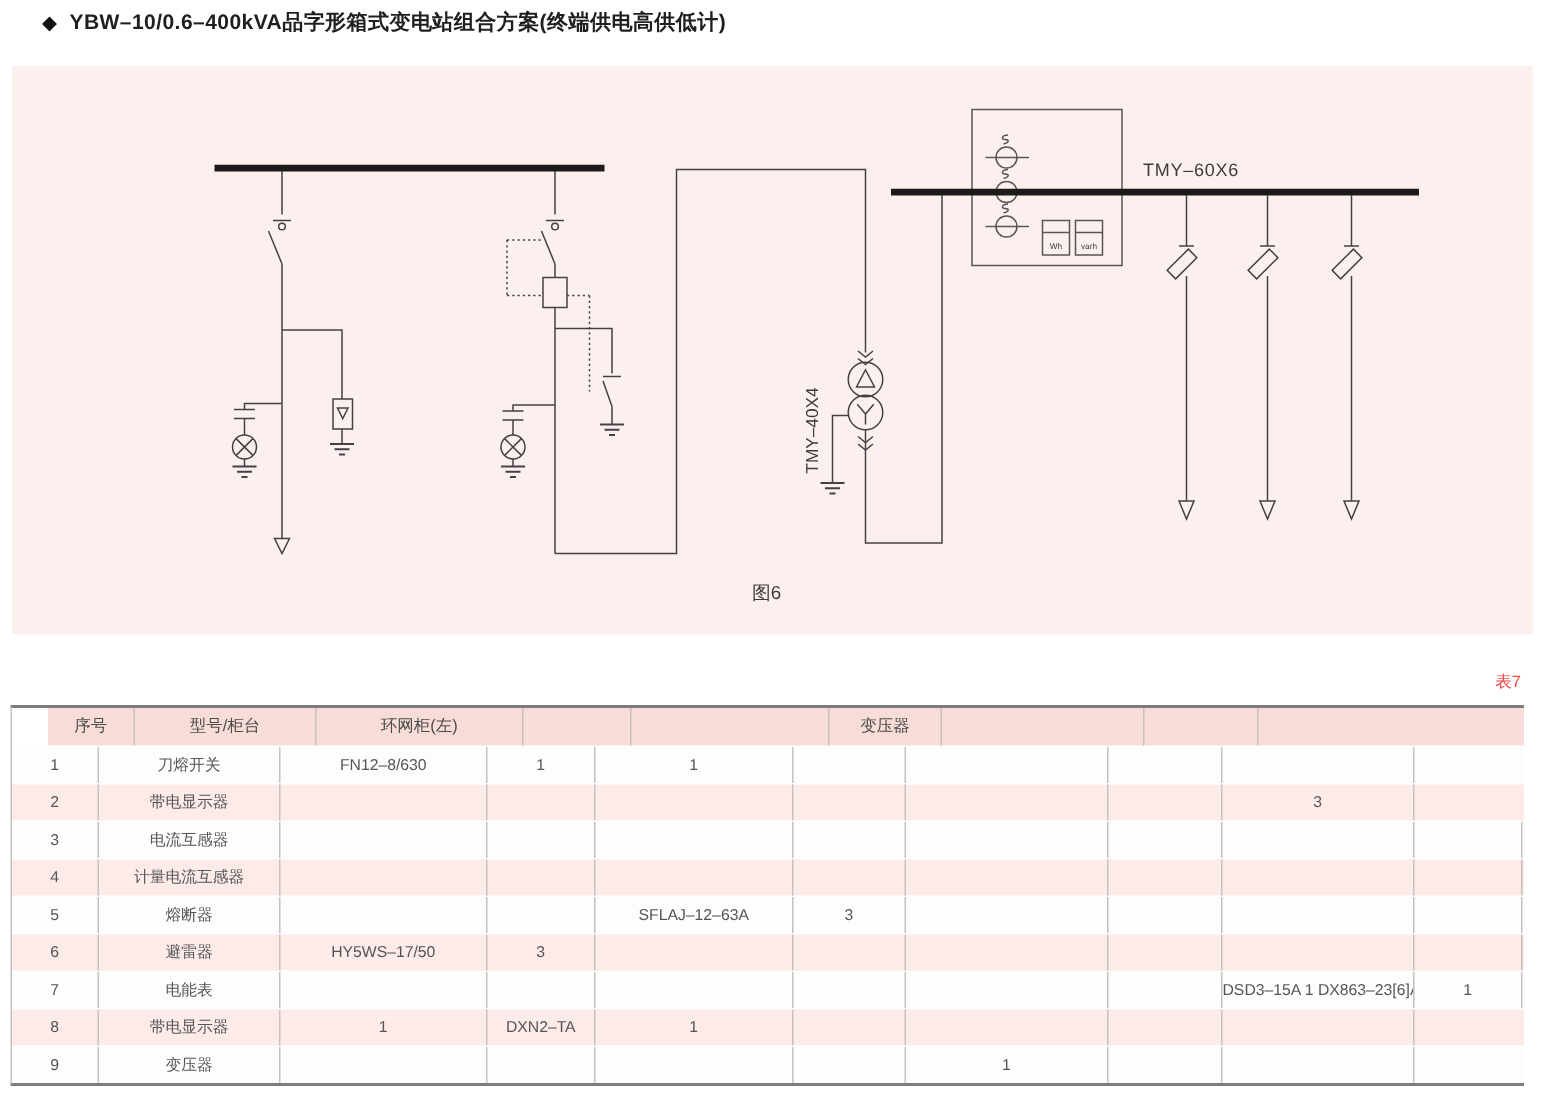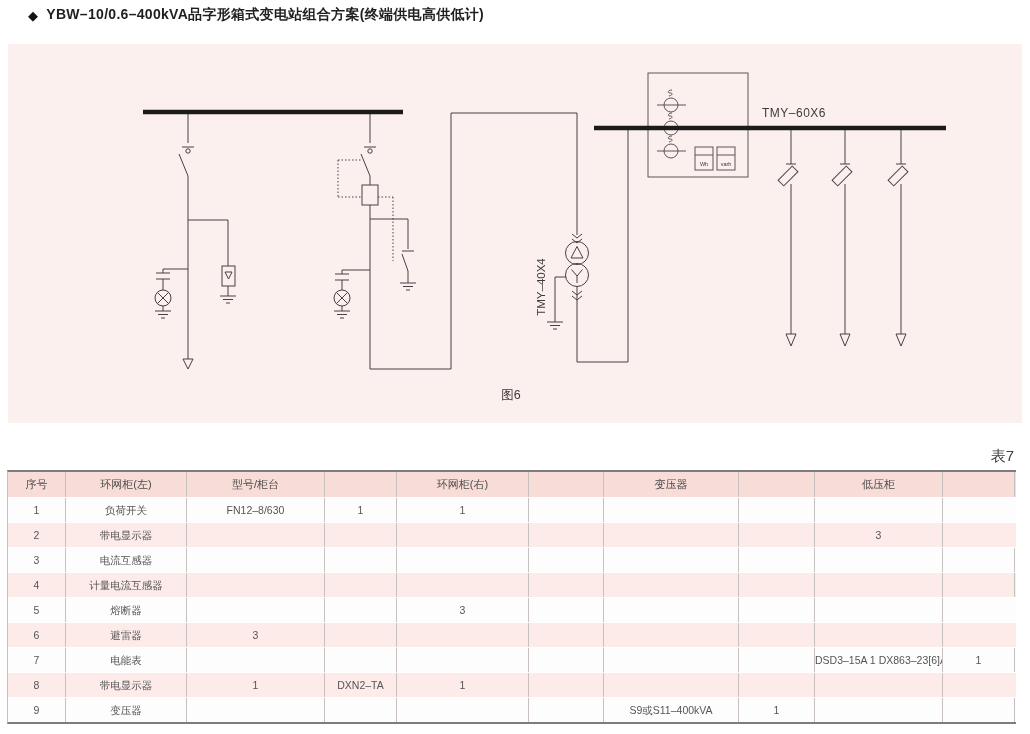--- a/index.html
+++ b/index.html
@@ -11,40 +11,40 @@
   .title-line{
     position:absolute;left:28px;top:6px;display:flex;align-items:center;gap:8px;
     font-size:14px;font-weight:bold;color:#1f1f1f;letter-spacing:.3px;white-space:nowrap;
   }
   .title-line .bullet{font-size:13px;color:#141414;}
   .diagram-panel{
     position:absolute;left:8px;top:44px;width:1014px;height:379px;background:#fcf0ee;
   }
   .diagram-panel svg{display:block;}
   .tbl-caption{
-    position:absolute;top:447px;right:16px;font-size:15px;color:#404040;
+    position:absolute;top:447px;right:16px;font-size:11px;color:#ef4444;
   }
   .spec-table{
     position:absolute;left:7px;top:470px;width:1008px;
     border-top:2px solid #7d7d7d;border-bottom:2px solid #7d7d7d;
     border-left:1px solid #c8c0be;
     font-size:10.5px;color:#555;
   }
   .trow{
     display:grid;
     grid-template-columns:58px 121px 138px 72px 132px 75px 135px 76px 128px 72px;
     border-bottom:1px solid #ffffff;
   }
   .trow:last-child{border-bottom:none;}
   .trow .cell{
     box-sizing:border-box;border-right:1px solid #c8c0be;
     height:24px;line-height:24px;text-align:center;
     white-space:nowrap;overflow:hidden;
   }
-  .trow.thead{background:#f8dcd7;}
+  .trow.thead{background:#f8dcd7;margin-left:24px;}
   .trow.thead .cell{height:25px;line-height:25px;font-size:11px;color:#4c4c4c;}
   .trow.white{background:#fefdfd;}
   .trow.pink{background:#fcebe8;}
   svg text{font-family:"Liberation Sans","DejaVu Sans",sans-serif;fill:#3d3a3b;}
 </style>
 </head>
 <body>
 
 <div class="title-line">
   <span class="bullet">◆</span>
@@ -186,33 +186,31 @@
 
     <text x="511" y="399" text-anchor="middle" font-size="12.5">图6</text>
   </svg>
 </div>
 
 <div class="tbl-caption">表7</div>
 
 <div class="spec-table">
     <div class="trow thead">
       <div class="cell">序号</div>
+      <div class="cell">型号/柜台</div>
       <div class="cell">环网柜(左)</div>
-      <div class="cell">型号/柜台</div>
-      <div class="cell"></div>
-      <div class="cell">环网柜(右)</div>
+      <div class="cell"></div>
       <div class="cell"></div>
       <div class="cell">变压器</div>
       <div class="cell"></div>
-      <div class="cell">低压柜</div>
-      <div class="cell"></div>
-    </div>
-    <div class="trow white">
-      <div class="cell">1</div>
-      <div class="cell">负荷开关</div>
+      <div class="cell"></div>
+    </div>
+    <div class="trow white">
+      <div class="cell">1</div>
+      <div class="cell">刀熔开关</div>
       <div class="cell">FN12–8/630</div>
       <div class="cell">1</div>
       <div class="cell">1</div>
       <div class="cell"></div>
       <div class="cell"></div>
       <div class="cell"></div>
       <div class="cell"></div>
     </div>
     <div class="trow pink">
       <div class="cell">2</div>
@@ -247,29 +245,31 @@
       <div class="cell"></div>
       <div class="cell"></div>
       <div class="cell"></div>
       <div class="cell"></div>
     </div>
     <div class="trow white">
       <div class="cell">5</div>
       <div class="cell">熔断器</div>
       <div class="cell"></div>
       <div class="cell"></div>
+      <div class="cell">SFLAJ–12–63A</div>
       <div class="cell">3</div>
       <div class="cell"></div>
       <div class="cell"></div>
       <div class="cell"></div>
       <div class="cell"></div>
     </div>
     <div class="trow pink">
       <div class="cell">6</div>
       <div class="cell">避雷器</div>
+      <div class="cell">HY5WS–17/50</div>
       <div class="cell">3</div>
       <div class="cell"></div>
       <div class="cell"></div>
       <div class="cell"></div>
       <div class="cell"></div>
       <div class="cell"></div>
       <div class="cell"></div>
     </div>
     <div class="trow white">
       <div class="cell">7</div>
@@ -294,18 +294,17 @@
       <div class="cell"></div>
       <div class="cell"></div>
     </div>
     <div class="trow white">
       <div class="cell">9</div>
       <div class="cell">变压器</div>
       <div class="cell"></div>
       <div class="cell"></div>
       <div class="cell"></div>
       <div class="cell"></div>
-      <div class="cell">S9或S11–400kVA</div>
       <div class="cell">1</div>
       <div class="cell"></div>
       <div class="cell"></div>
     </div>
   </div>
 
 </body></html>

